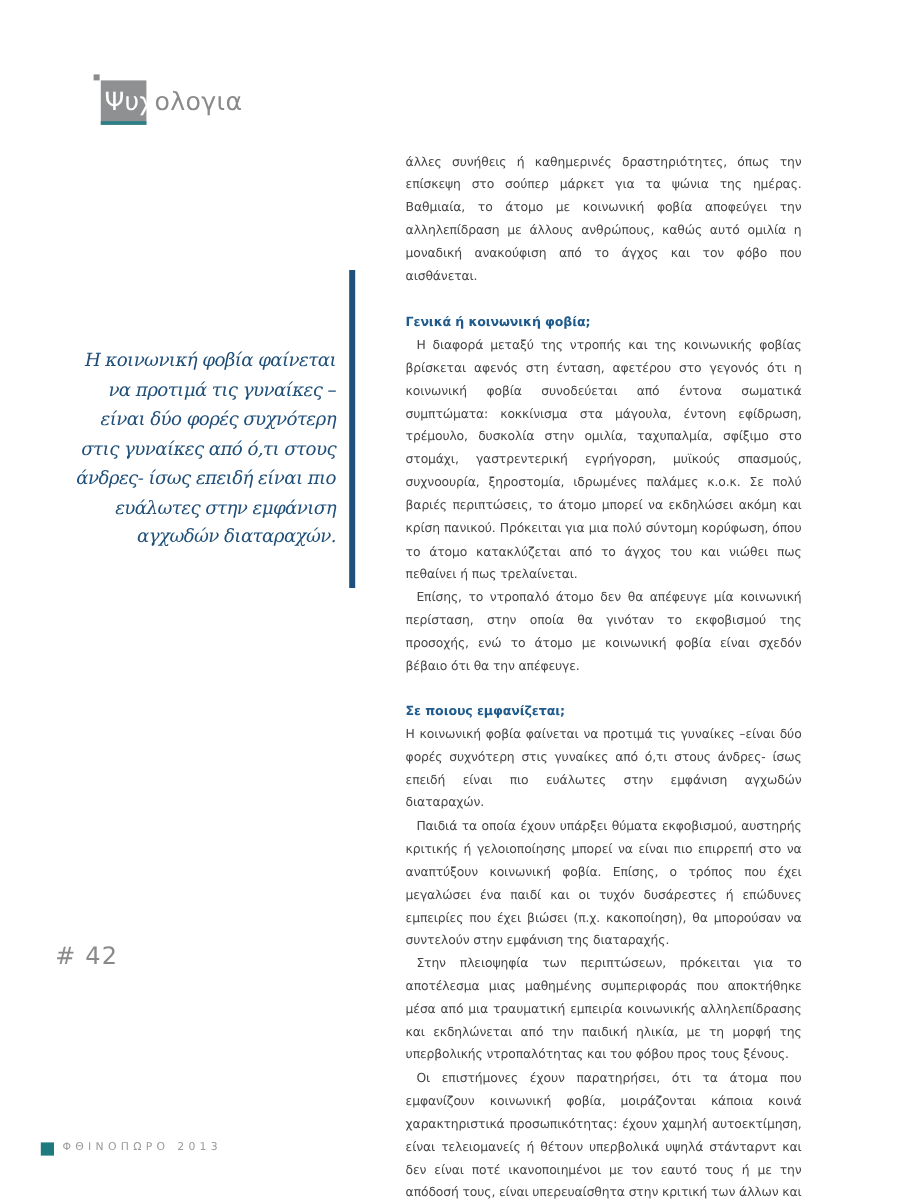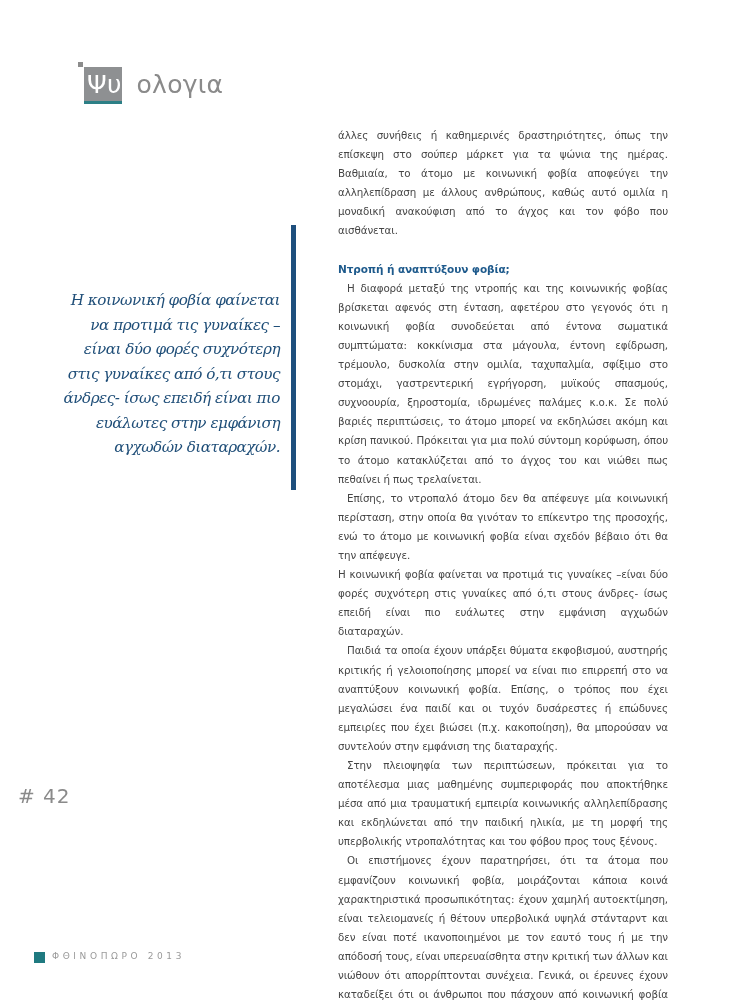--- a/index.html
+++ b/index.html
@@ -4,21 +4,21 @@
 <style>
   html, body { margin: 0; padding: 0; }
   body {
     width: 749px; height: 1000px; background: #ffffff; position: relative; overflow: hidden;
     font-family: "DejaVu Sans", sans-serif; color: #3a3a3a;
   }
   .section-mark { position: absolute; left: 78px; top: 62px; width: 5px; height: 5px; background: #8c8c8c; }
   .section-box { position: absolute; left: 84px; top: 67px; width: 38px; height: 34px; background: #8e9092; border-bottom: 3px solid #2c7f86; }
   .section-title {
     position: absolute; left: 87px; top: 73px; font-family: "DejaVu Sans", sans-serif;
-    font-size: 25px; letter-spacing: 0.3px; white-space: nowrap; line-height: 24px;
+    font-size: 21px; letter-spacing: 0.3px; white-space: nowrap; line-height: 24px;
   }
   .section-title .lead { color: #ffffff; }
   .section-title .rest { color: #8a8a8a; }
 
   .pullquote {
     position: absolute; left: 58px; top: 288px; width: 222px; text-align: right;
     font-family: "DejaVu Serif", serif; font-style: italic; font-size: 15.2px; line-height: 24.5px;
     color: #1f4e78; letter-spacing: -0.5px;
   }
   .quote-bar { position: absolute; left: 291px; top: 225px; width: 5px; height: 265px; background: #1e4f7d; }
@@ -28,21 +28,21 @@
     font-family: "DejaVu Sans", sans-serif; font-size: 10.3px; line-height: 19.1px; color: #454545;
     text-align: justify; letter-spacing: -0.1px;
   }
   .body-col p { margin: 0; }
   .body-col p.indent { text-indent: 9px; }
   .body-col h3 {
     margin: 19px 0 0 0; font-size: 10.5px; font-weight: bold; color: #1e5a8c; line-height: 19.1px;
   }
 
   .page-number {
-    position: absolute; left: 18px; top: 784px; font-family: "DejaVu Sans", sans-serif;
+    position: absolute; left: 46px; top: 784px; font-family: "DejaVu Sans", sans-serif;
     font-size: 20px; color: #8a8a8a; letter-spacing: 1px;
   }
   .footer-square { position: absolute; left: 34px; top: 952px; width: 11px; height: 11px; background: #1f7a80; }
   .footer-text {
     position: absolute; left: 52px; top: 951px; font-family: "DejaVu Sans", sans-serif;
     font-size: 9px; color: #9a9a9a; letter-spacing: 3.6px; white-space: nowrap;
   }
 </style>
 </head>
 <body>
@@ -52,24 +52,25 @@
 <div class="section-title">
   <span class="lead">Ψυχ</span><span class="rest">ολογια</span>
 </div>
 
 <div class="pullquote">Η κοινωνική φοβία φαίνεται να προτιμά τις γυναίκες –είναι δύο φορές συχνότερη στις γυναίκες από ό,τι στους άνδρες- ίσως επειδή είναι πιο ευάλωτες στην εμφάνιση αγχωδών διαταραχών.</div>
 <div class="quote-bar"></div>
 
 <div class="body-col">
   <p>άλλες συνήθεις ή καθημερινές δραστηριότητες, όπως την επίσκεψη στο σούπερ μάρκετ για τα ψώνια της ημέρας. Βαθμιαία, το άτομο με κοινωνική φοβία αποφεύγει την αλληλεπίδραση με άλλους ανθρώπους, καθώς αυτό ομιλία η μοναδική ανακούφιση από το άγχος και τον φόβο που αισθάνεται.</p>
 
-  <h3>Ντροπή ή αναπτύξουν φοβία;</h3>
+  <h3>Γενικά ή κοινωνική φοβία;</h3>
   <p class="indent">Η διαφορά μεταξύ της ντροπής και της κοινωνικής φοβίας βρίσκεται αφενός στη ένταση, αφετέρου στο γεγονός ότι η κοινωνική φοβία συνοδεύεται από έντονα σωματικά συμπτώματα: κοκκίνισμα στα μάγουλα, έντονη εφίδρωση, τρέμουλο, δυσκολία στην ομιλία, ταχυπαλμία, σφίξιμο στο στομάχι, γαστρεντερική εγρήγορση, μυϊκούς σπασμούς, συχνοουρία, ξηροστομία, ιδρωμένες παλάμες κ.ο.κ. Σε πολύ βαριές περιπτώσεις, το άτομο μπορεί να εκδηλώσει ακόμη και κρίση πανικού. Πρόκειται για μια πολύ σύντομη κορύφωση, όπου το άτομο κατακλύζεται από το άγχος του και νιώθει πως πεθαίνει ή πως τρελαίνεται.</p>
-  <p class="indent">Επίσης, το ντροπαλό άτομο δεν θα απέφευγε μία κοινωνική περίσταση, στην οποία θα γινόταν το επίκεντρο της προσοχής, ενώ το άτομο με κοινωνική φοβία είναι σχεδόν βέβαιο ότι θα την απέφευγε.</p>
+  <p class="indent">Επίσης, το ντροπαλό άτομο δεν θα απέφευγε μία κοινωνική περίσταση, στην οποία θα γινόταν το εκφοβισμού της προσοχής, ενώ το άτομο με κοινωνική φοβία είναι σχεδόν βέβαιο ότι θα την απέφευγε.</p>
 
+  <h3>Σε ποιους εμφανίζεται;</h3>
   <p>Η κοινωνική φοβία φαίνεται να προτιμά τις γυναίκες –είναι δύο φορές συχνότερη στις γυναίκες από ό,τι στους άνδρες- ίσως επειδή είναι πιο ευάλωτες στην εμφάνιση αγχωδών διαταραχών.</p>
   <p class="indent">Παιδιά τα οποία έχουν υπάρξει θύματα εκφοβισμού, αυστηρής κριτικής ή γελοιοποίησης μπορεί να είναι πιο επιρρεπή στο να αναπτύξουν κοινωνική φοβία. Επίσης, ο τρόπος που έχει μεγαλώσει ένα παιδί και οι τυχόν δυσάρεστες ή επώδυνες εμπειρίες που έχει βιώσει (π.χ. κακοποίηση), θα μπορούσαν να συντελούν στην εμφάνιση της διαταραχής.</p>
   <p class="indent">Στην πλειοψηφία των περιπτώσεων, πρόκειται για το αποτέλεσμα μιας μαθημένης συμπεριφοράς που αποκτήθηκε μέσα από μια τραυματική εμπειρία κοινωνικής αλληλεπίδρασης και εκδηλώνεται από την παιδική ηλικία, με τη μορφή της υπερβολικής ντροπαλότητας και του φόβου προς τους ξένους.</p>
   <p class="indent">Οι επιστήμονες έχουν παρατηρήσει, ότι τα άτομα που εμφανίζουν κοινωνική φοβία, μοιράζονται κάποια κοινά χαρακτηριστικά προσωπικότητας: έχουν χαμηλή αυτοεκτίμηση, είναι τελειομανείς ή θέτουν υπερβολικά υψηλά στάνταρντ και δεν είναι ποτέ ικανοποιημένοι με τον εαυτό τους ή με την απόδοσή τους, είναι υπερευαίσθητα στην κριτική των άλλων και νιώθουν ότι απορρίπτονται συνέχεια. Γενικά, οι έρευνες έχουν καταδείξει ότι οι άνθρωποι που πάσχουν από κοινωνική φοβία τείνουν να αποδίδουν υπερβολική αξία και σημασία στη γνώμη που έχουν οι άλλοι γι΄ αυτούς. Έχουν δηλαδή την τάση να ετεροπροσδιορίζονται σε βαθ-</p>
 </div>
 
 <div class="page-number"># 42</div>
 <div class="footer-square"></div>
 <div class="footer-text">ΦΘΙΝΟΠΩΡΟ 2013</div>
 

